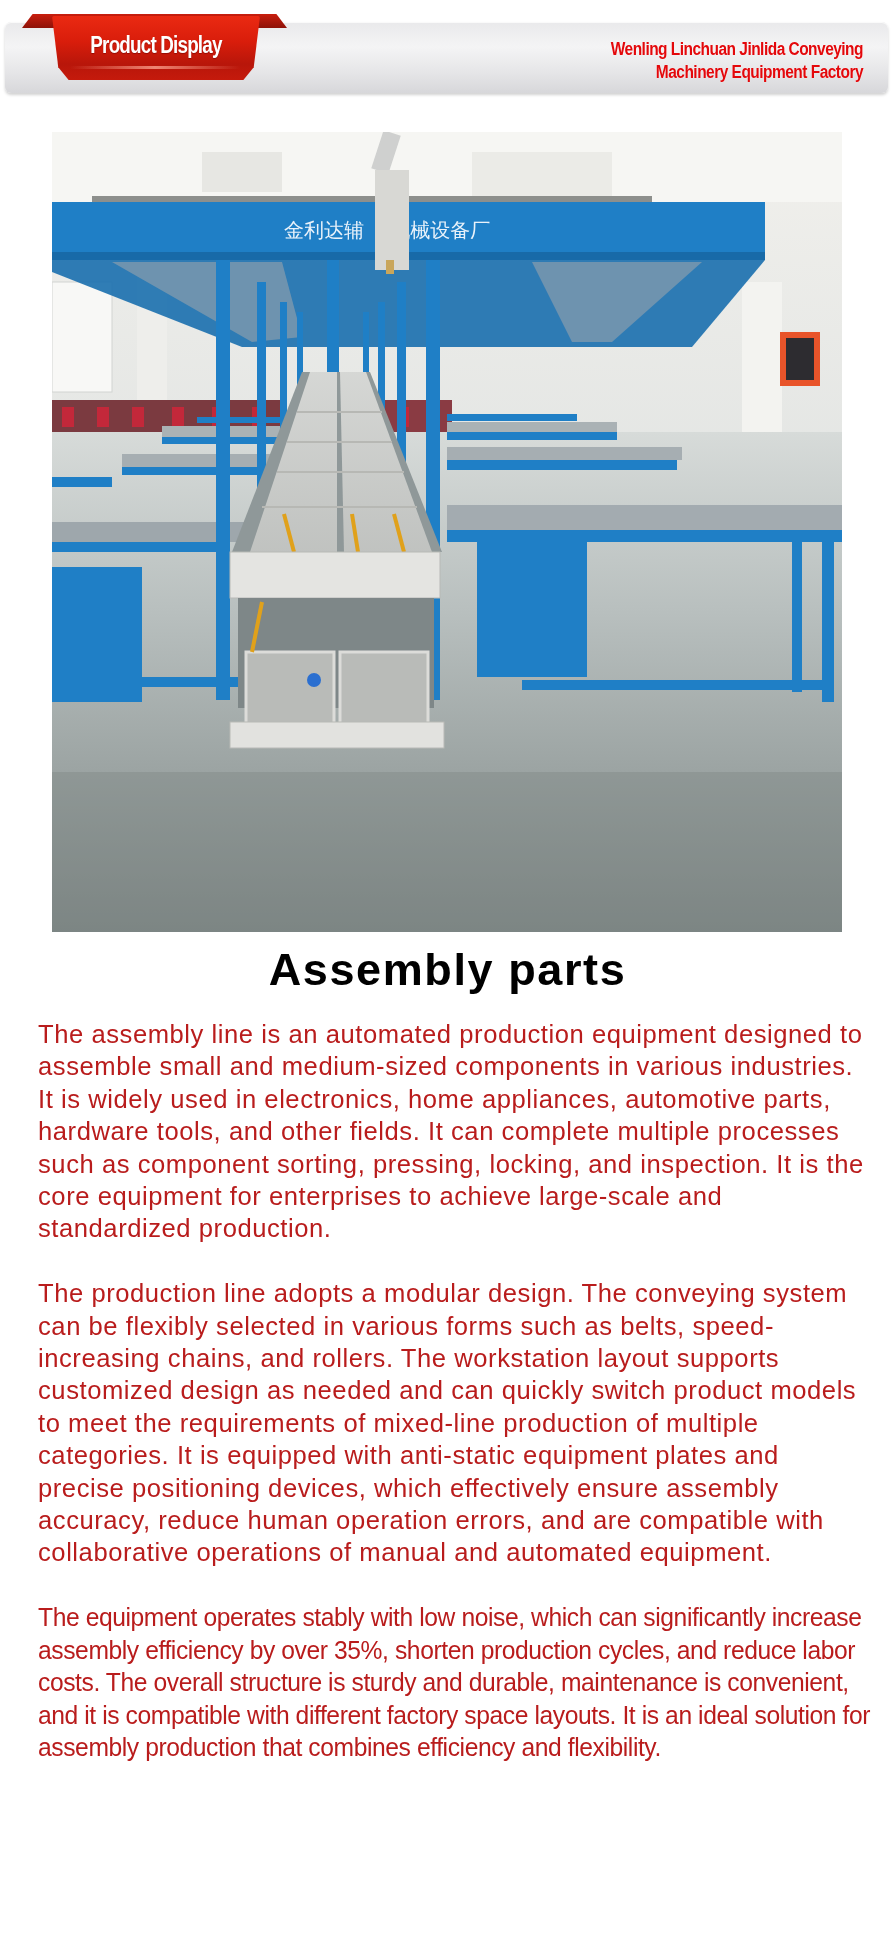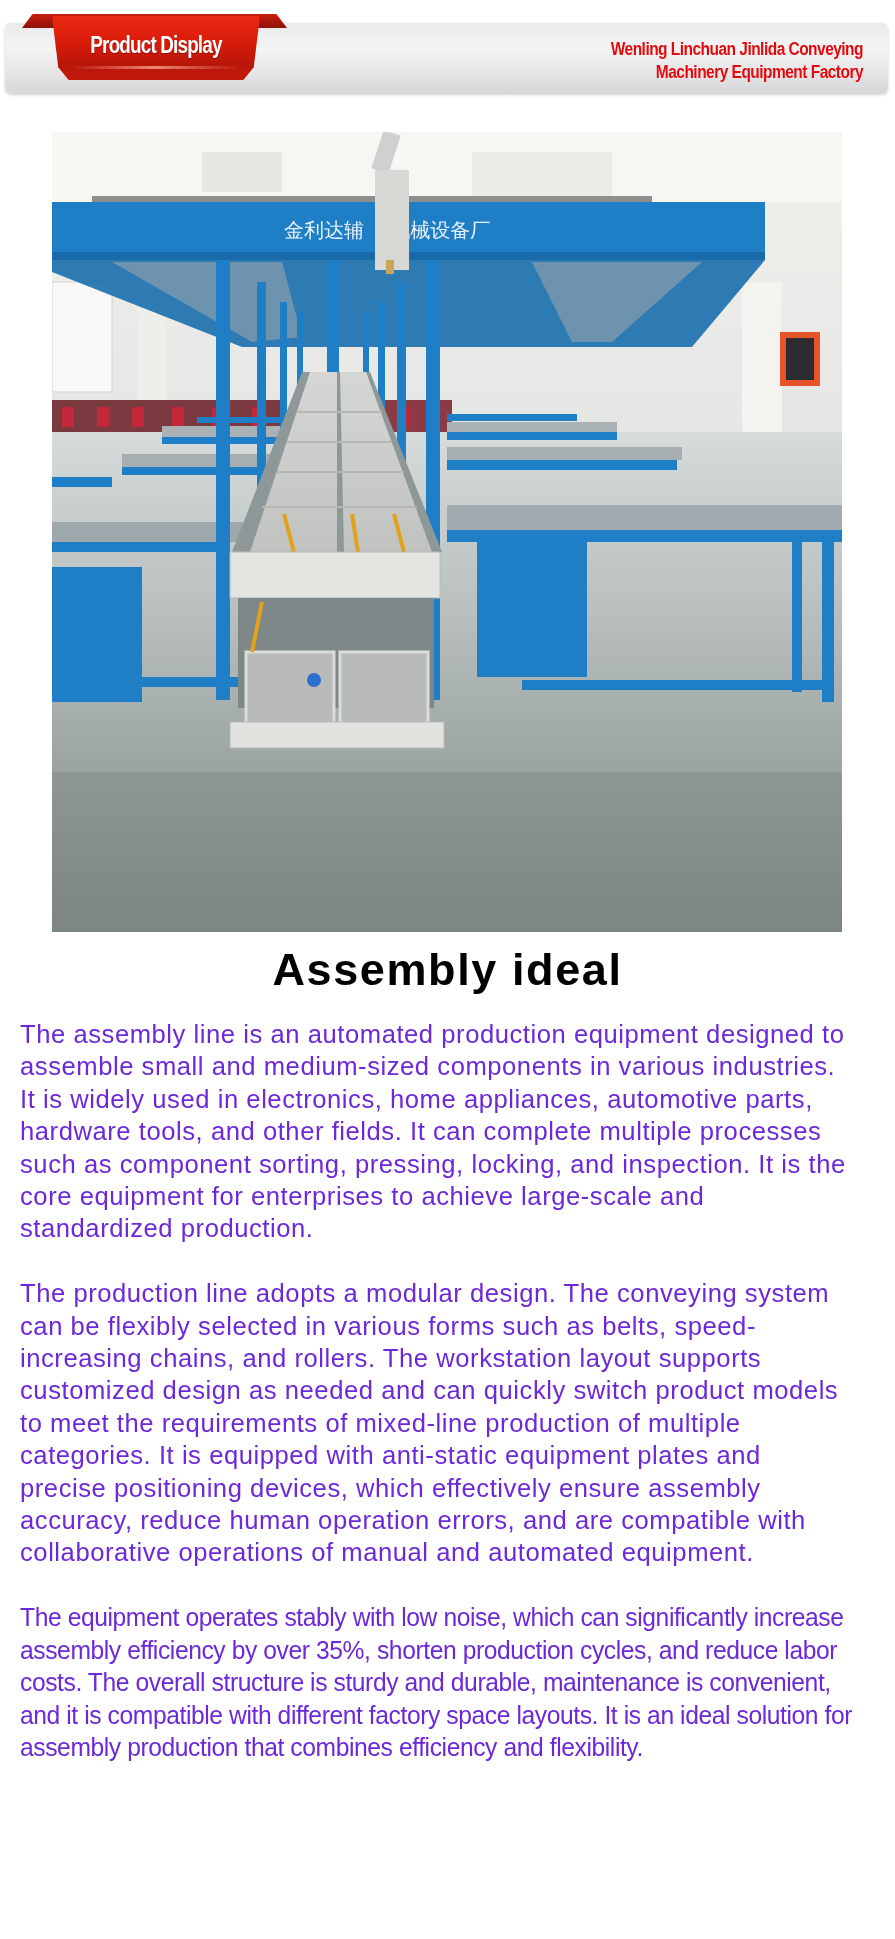--- a/index.html
+++ b/index.html
@@ -52,22 +52,22 @@
   .photo svg { display: block; }
 
   
   .title {
     position: absolute; left: 0; top: 944px; width: 895px; text-align: center;
     font-weight: bold; font-size: 45px; letter-spacing: 1.6px; color: #000;
   }
 
   
   .body-text {
-    position: absolute; left: 20px; top: 1018px; width: 830px;
-    font-size: 25.6px; line-height: 32.4px; letter-spacing: 0.55px; color: #6d28d9;
+    position: absolute; left: 38px; top: 1018px; width: 830px;
+    font-size: 25.6px; line-height: 32.4px; letter-spacing: 0.55px; color: #b91c1c;
   }
   .body-text p { margin: 0 0 32.4px 0; }
   .body-text p.last { margin-bottom: 0; }
   .body-text p.p3 { letter-spacing: -0.45px; font-size: 26.5px; transform: scaleX(0.93); transform-origin: left top; width: 900px; }
 </style>
 </head>
 <body>
 
 <div class="header-bar"></div>
 <div class="ribbon-tab-back"></div>
@@ -196,19 +196,19 @@
     <rect x="194" y="520" width="88" height="72" fill="#b9bbb8" stroke="#dcdcd9" stroke-width="3"></rect>
     <rect x="288" y="520" width="88" height="72" fill="#b9bbb8" stroke="#dcdcd9" stroke-width="3"></rect>
     <line x1="210" y1="470" x2="200" y2="520" stroke="#e0a11b" stroke-width="4"></line>
     <circle cx="262" cy="548" r="7" fill="#2b6fd0"></circle>
     <rect x="178" y="590" width="214" height="26" fill="#e2e2df" stroke="#b8b9b6"></rect>
 
     <rect x="0" y="640" width="790" height="160" fill="#77807f" opacity="0.35"></rect>
   </svg>
 </div>
 
-<div class="title">Assembly ideal</div>
+<div class="title">Assembly parts</div>
 
 <div class="body-text">
   <p>The assembly line is an automated production equipment designed to assemble small and medium-sized components in various industries. It is widely used in electronics, home appliances, automotive parts, hardware tools, and other fields. It can complete multiple processes such as component sorting, pressing, locking, and inspection. It is the core equipment for enterprises to achieve large-scale and standardized production.</p>
   <p>The production line adopts a modular design. The conveying system can be flexibly selected in various forms such as belts, speed-increasing chains, and rollers. The workstation layout supports customized design as needed and can quickly switch product models to meet the requirements of mixed-line production of multiple categories. It is equipped with anti-static equipment plates and precise positioning devices, which effectively ensure assembly accuracy, reduce human operation errors, and are compatible with collaborative operations of manual and automated equipment.</p>
   <p class="last p3">The equipment operates stably with low noise, which can significantly increase assembly efficiency by over 35%, shorten production cycles, and reduce labor costs. The overall structure is sturdy and durable, maintenance is convenient, and it is compatible with different factory space layouts. It is an ideal solution for assembly production that combines efficiency and flexibility.</p>
 </div>
 
 </body></html>

